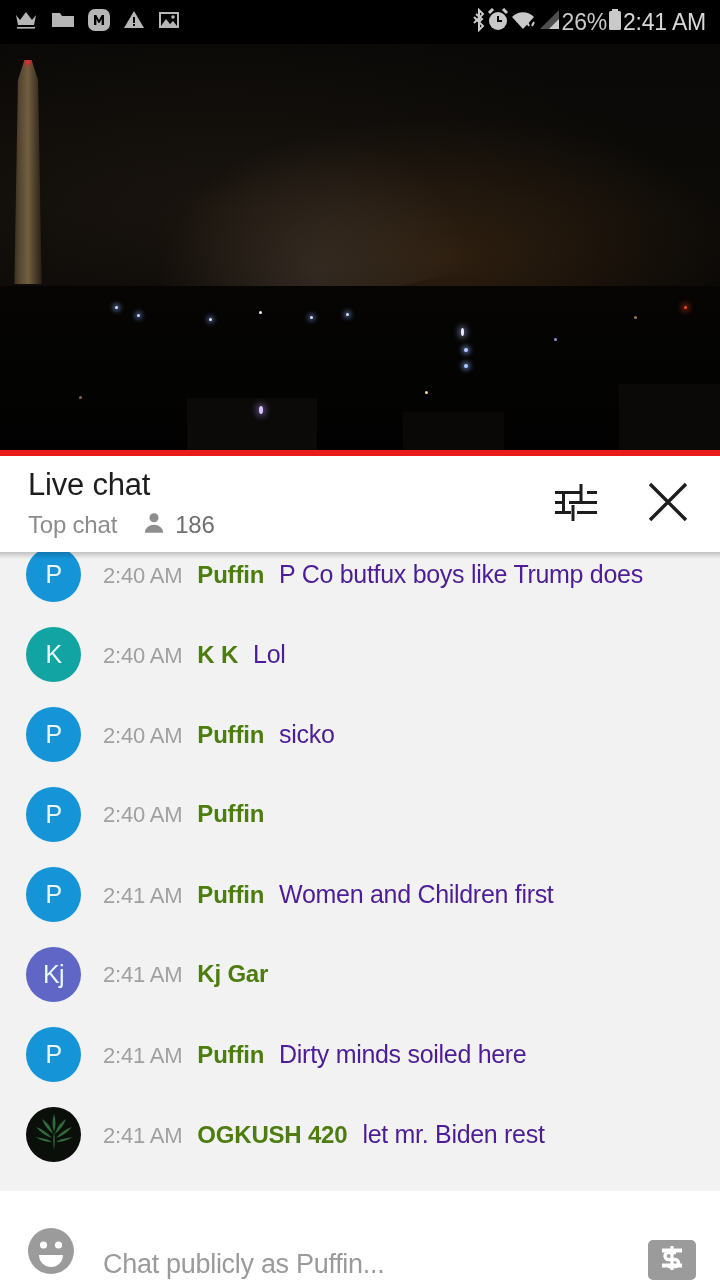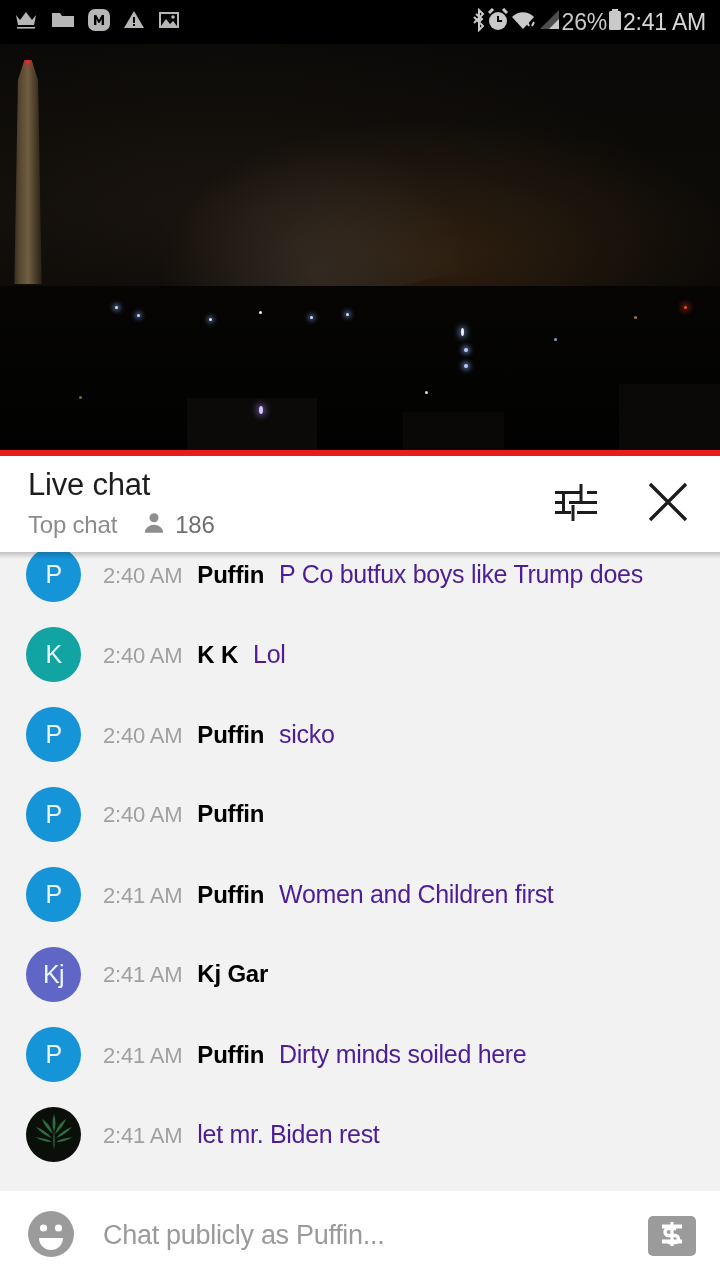--- a/index.html
+++ b/index.html
@@ -97,27 +97,27 @@
   .avatar{
     flex:0 0 auto; width:55px; height:55px; border-radius:50%;
     display:flex; align-items:center; justify-content:center;
     color:#eaf6ff; font-size:25px; line-height:1; letter-spacing:-.5px;
     overflow:hidden; position:relative;
   }
   .avatar.leaf{ background:#0a0f0a; }
   .leaf-svg{ display:block; }
   .msg-body{ display:flex; align-items:baseline; margin-left:22px; white-space:nowrap; }
   .m-time{ font-size:22px; color:#a0a0a0; letter-spacing:-.2px; }
-  .m-author{ font-size:24px; color:#000000; font-weight:bold; margin-left:15px; letter-spacing:-.2px; }
+  .m-author{ font-size:24px; color:#4d7c0f; font-weight:bold; margin-left:15px; letter-spacing:-.2px; }
   .m-text{ font-size:25px; color:#4c1d95; margin-left:15px; letter-spacing:-.3px; }
 
   
   .input-bar{
     position:absolute; bottom:0; left:0; width:720px; height:89px;
-    background:#fff; display:flex; align-items:center; padding:0 24px;
+    background:#fff; display:flex; align-items:flex-end; padding:0 24px;
   }
   .emoji-btn{ width:54px; height:54px; display:flex; align-items:center; justify-content:center; cursor:pointer; }
   .chat-input{
     flex:1; border:none; outline:none; background:transparent;
     font-family:"Liberation Sans", sans-serif; font-size:27px;
     color:#8e8e8e; margin-left:25px; letter-spacing:-.3px;
   }
   .chat-input::placeholder{ color:#9a9a9a; opacity:1; }
   .superchat-btn{
     width:48px; height:40px; border-radius:5px; background:#9b9b9b;
@@ -400,20 +400,21 @@
               <path d="M20 28 C14 26 8 22 4 17 C10 19 16 23 20 28 Z"></path>
               <path d="M24 28 C30 26 36 22 40 17 C34 19 28 23 24 28 Z"></path>
               <path d="M20 32 C14 32 8 30 3 27 C9 28 16 29 20 32 Z"></path>
               <path d="M24 32 C30 32 36 30 41 27 C35 28 28 29 24 32 Z"></path>
             </g>
           </svg>
         </span>
       </div>
       <div class="msg-body">
         <span class="m-time">2:41 AM</span>
+        <span class="m-author">OGKUSH 420</span>
         <span class="m-text">let mr. Biden rest</span>
       </div>
     </div>
   </div>
 
   <div class="input-bar">
     <div class="emoji-btn">
       <span>
         <svg width="52" height="52" viewBox="0 0 52 52">
           <circle cx="26" cy="26" r="23" fill="#9b9b9b"></circle>

